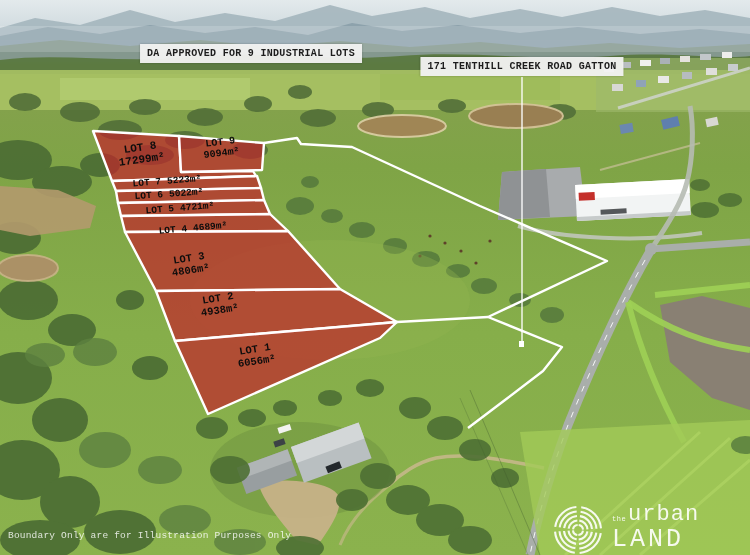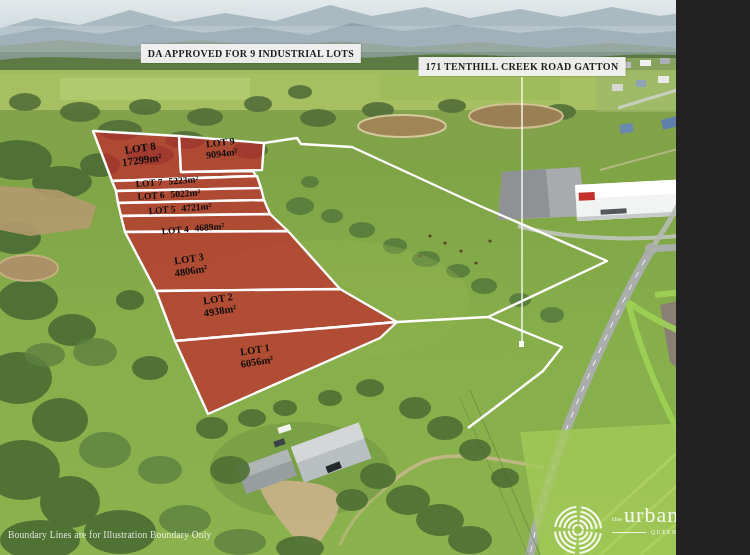--- a/index.html
+++ b/index.html
@@ -1,20 +1,19 @@
 <!DOCTYPE html>
 <html><head>
 <meta charset="utf-8">
 <style>
   html,body{margin:0;padding:0;background:#222;}
   #stage{
-    position:relative;width:656px;height:555px;overflow:hidden;
-    font-family:Liberation Serif, serif;
+    position:relative;width:750px;height:555px;overflow:hidden;
+    font-family:Liberation Mono, monospace;
     background:linear-gradient(#dde6e9 0%,#c3d0d5 6%,#9fb3a4 9%,#86a04f 12%,#7fa446 30%,#86ae4a 60%,#8bb24d 100%);
-    padding-left:20px;
   }
   #photo,#overlay{position:absolute;left:0;top:0;}
   .callout{
     position:absolute;transform:translateX(-50%);
     background:rgba(242,242,242,0.95);color:#1d1d1d;
     font-weight:bold;font-size:10px;letter-spacing:.3px;
     padding:4px 7px;white-space:nowrap;box-shadow:0 0 2px rgba(0,0,0,.25);
   }
   .lot-label{
     position:absolute;color:#0d0d0d;font-weight:bold;text-align:center;
@@ -294,37 +293,38 @@
   </div>
   <div class="lot-label" style="left:219px;top:305px;font-size:10.5px;transform:translate(-50%,-50%) rotate(-9deg);">
     <span class="nm">LOT 2</span>
     <span class="ar">4938m²</span>
   </div>
   <div class="lot-label" style="left:256px;top:356px;font-size:10.5px;transform:translate(-50%,-50%) rotate(-9deg);">
     <span class="nm">LOT 1</span>
     <span class="ar">6056m²</span>
   </div>
 
-  <div id="disclaimer">Boundary Lines are for Illustration Boundary Only</div>
+  <div id="disclaimer">Boundary Only are for Illustration Purposes Only</div>
 
   <div id="logo">
     <svg width="52" height="52" viewBox="0 0 52 52">
       <g fill="none" stroke="rgba(255,255,255,.9)" stroke-width="2.1" transform="rotate(2 26 26)">
         <circle cx="26" cy="26" r="5" pathLength="100" stroke-dasharray="21.5 3.5" stroke-dashoffset="-1.75"></circle>
         <circle cx="26" cy="26" r="9.5" pathLength="100" stroke-dasharray="21.5 3.5" stroke-dashoffset="-1.75"></circle>
         <circle cx="26" cy="26" r="14" pathLength="100" stroke-dasharray="21.5 3.5" stroke-dashoffset="-1.75"></circle>
         <circle cx="26" cy="26" r="18.5" pathLength="100" stroke-dasharray="21.5 3.5" stroke-dashoffset="-1.75"></circle>
         <circle cx="26" cy="26" r="23" pathLength="100" stroke-dasharray="21.5 3.5" stroke-dashoffset="-1.75"></circle>
       </g>
     </svg>
     <div id="logo-text">
       <div id="logo-row1">
         <span id="logo-the">the</span>
         <span id="logo-urban">urban</span>
       </div>
+      <div id="logo-land">LAND</div>
       <div id="logo-region-row">
         <span id="logo-rule"></span>
         <span id="logo-region">QUEENSLAND</span>
       </div>
     </div>
   </div>
 
 </div>
 
 </body></html>

